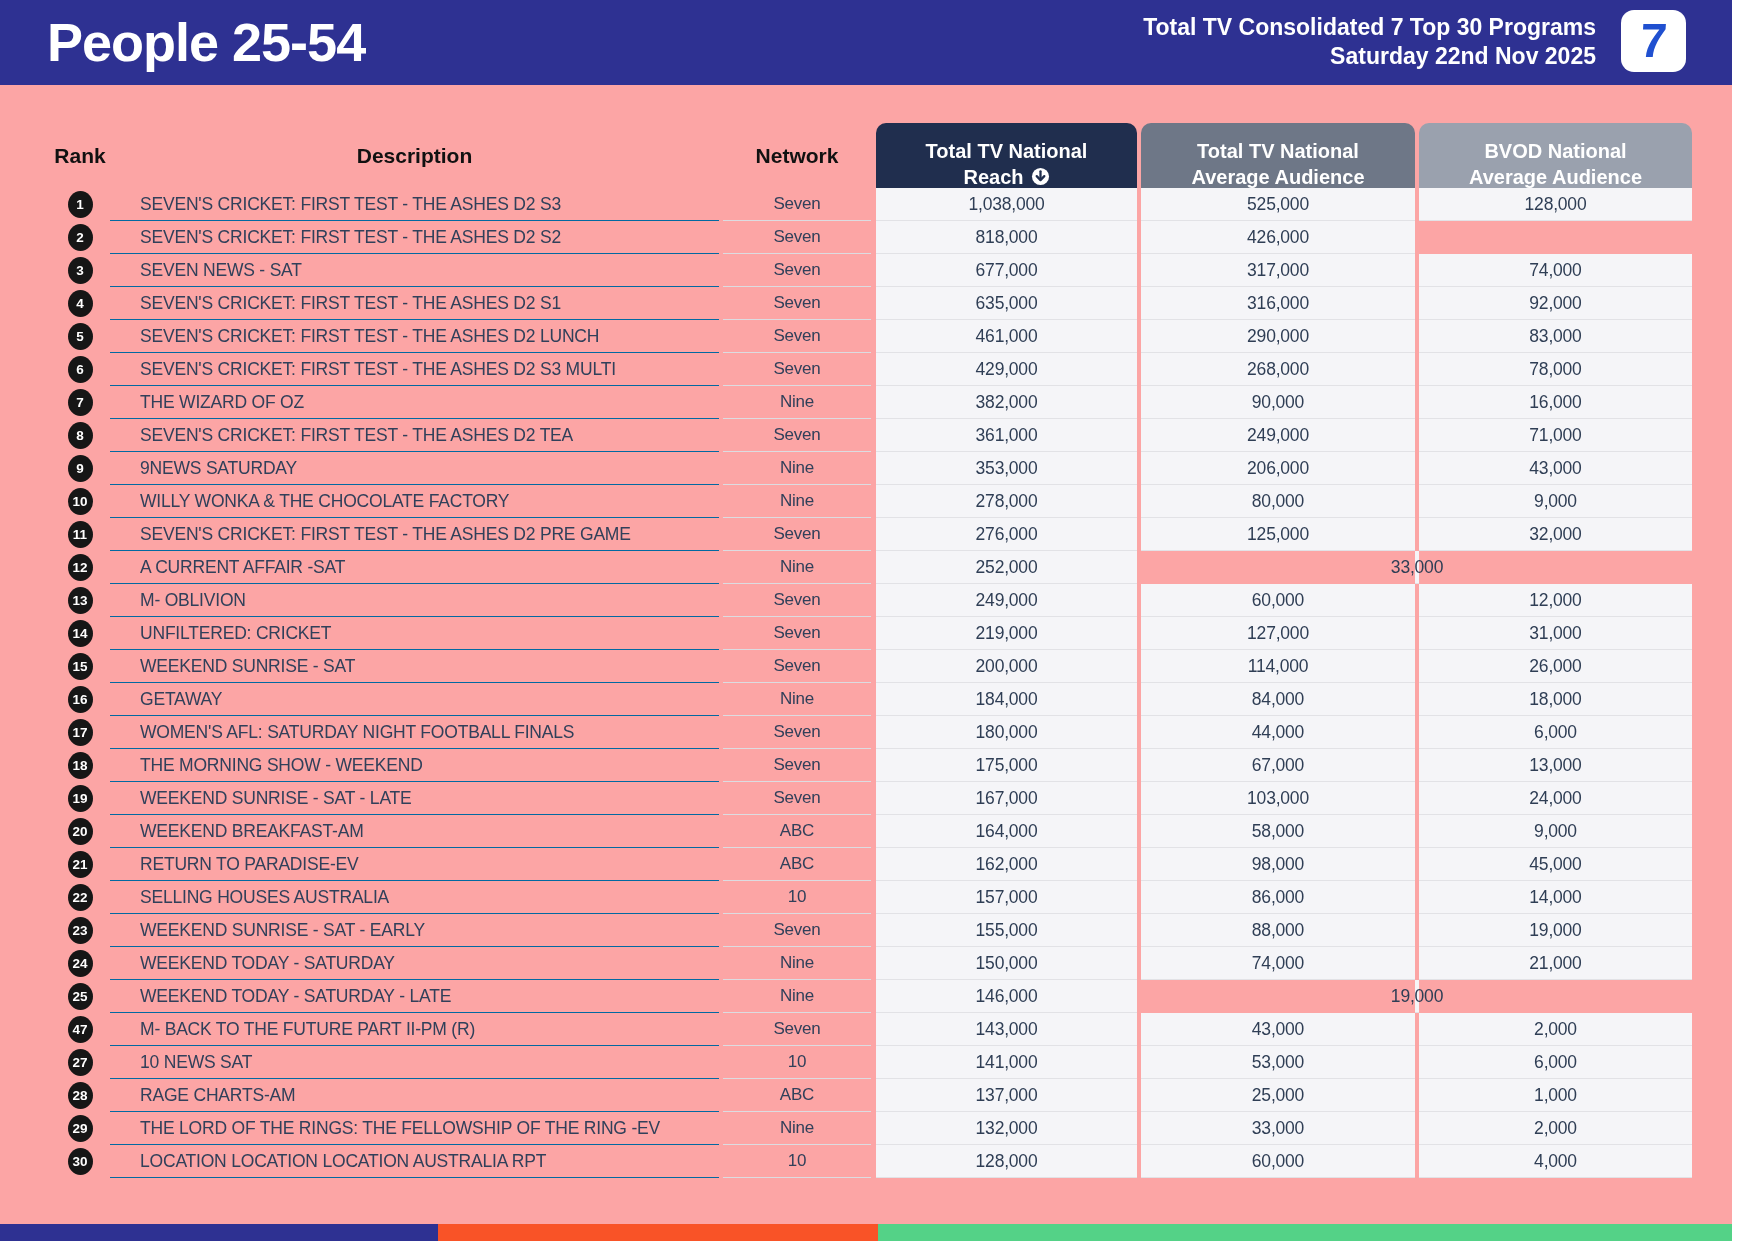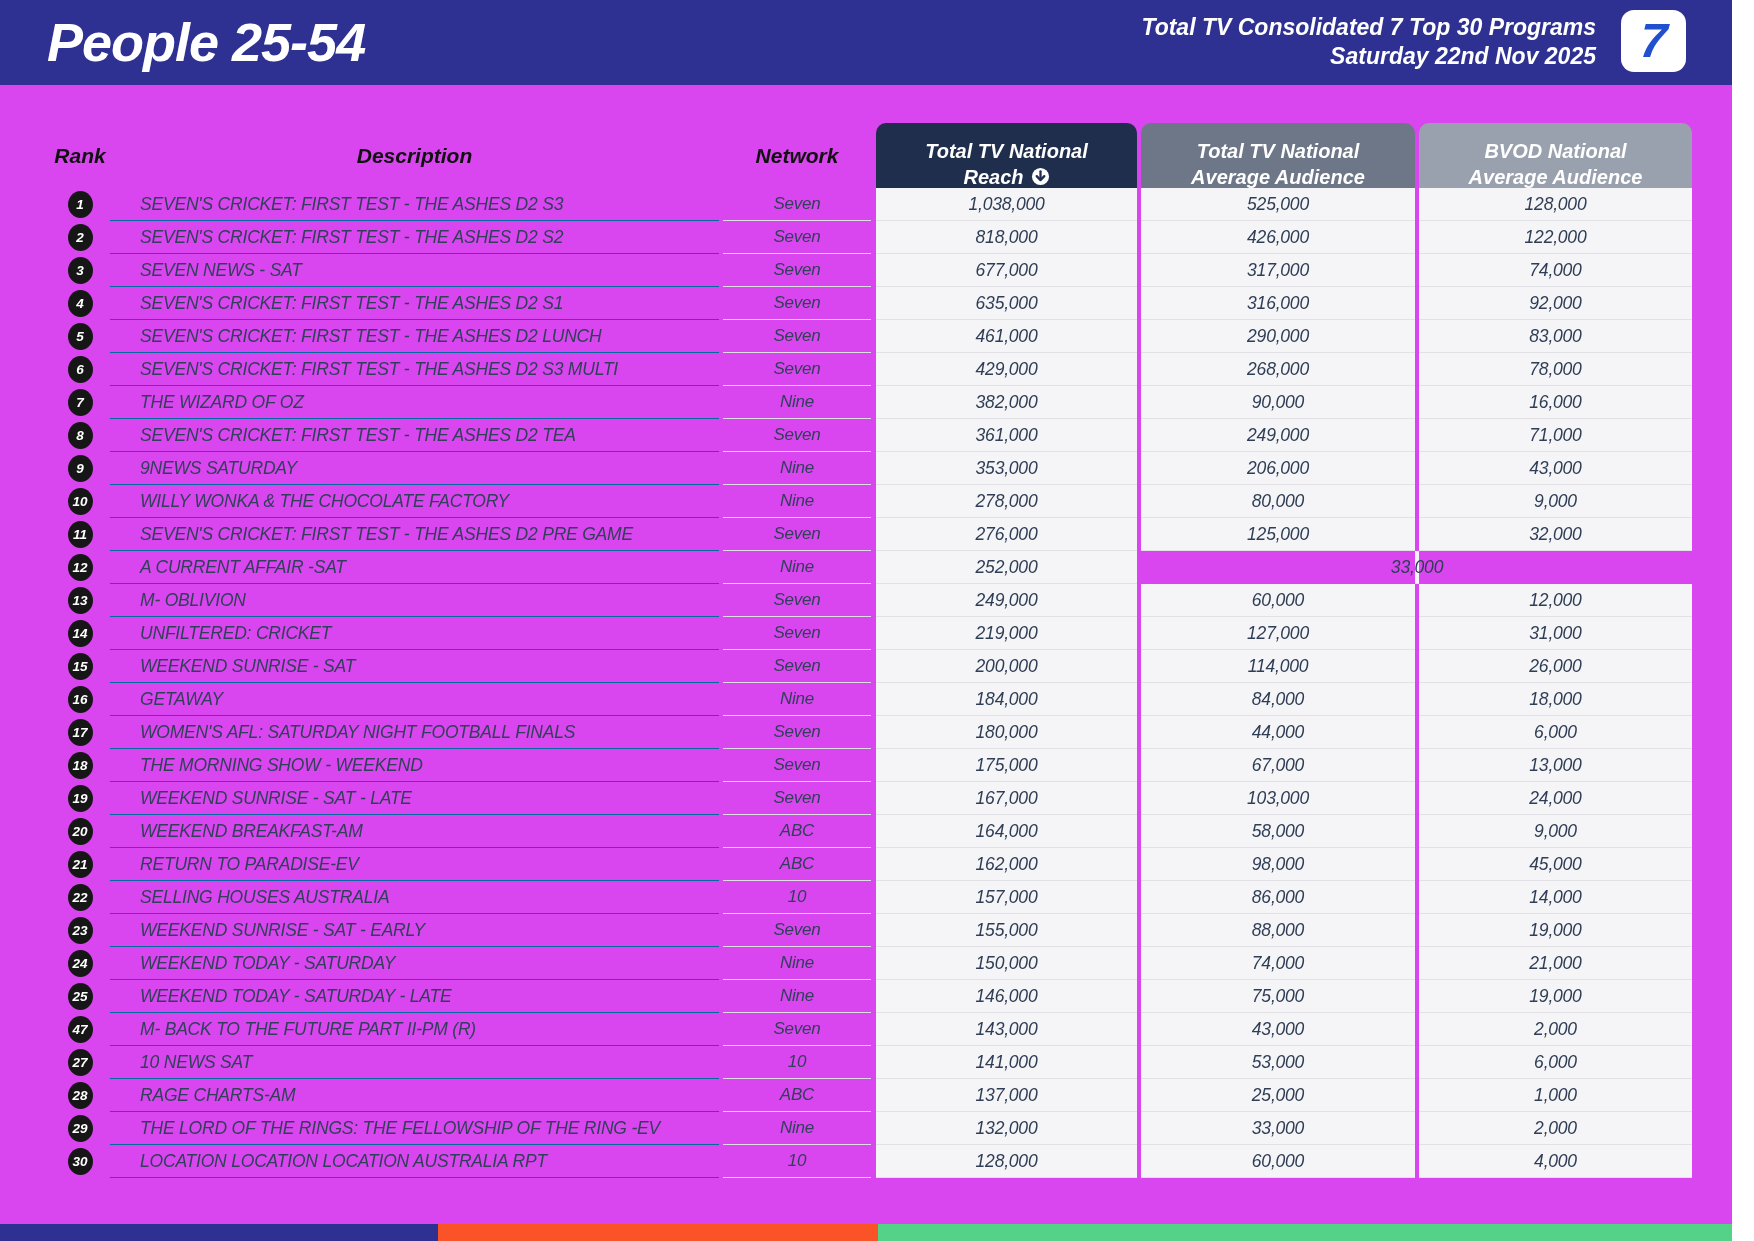--- a/index.html
+++ b/index.html
@@ -1,17 +1,17 @@
 <!DOCTYPE html>
 <html><head>
 <meta charset="utf-8">
 <style>
   html,body{margin:0;padding:0;background:#ffffff;}
   body{font-family:"Liberation Sans",sans-serif;}
-  .page{position:relative;width:1732px;height:1241px;background:#d946ef;overflow:hidden;font-style:italic;}
+  .page{position:relative;width:1732px;height:1241px;background:#fca5a5;overflow:hidden;}
 
   
   .topbar{position:relative;width:100%;height:85px;background:#2E3192;}
   .topbar .title{position:absolute;left:47px;top:0;height:85px;line-height:85px;
     color:#ffffff;font-size:54px;font-weight:bold;letter-spacing:-1px;white-space:nowrap;}
   .topbar .subtitles{position:absolute;right:136px;top:13px;text-align:right;color:#ffffff;
     font-size:23px;font-weight:bold;line-height:29px;white-space:nowrap;}
   .logo{position:absolute;right:46px;top:10px;width:65px;height:62px;background:#ffffff;
     border-radius:13px;display:flex;align-items:center;justify-content:center;}
   .logo span{color:#2050D0;font-size:48px;font-weight:bold;transform:skewX(-4deg);line-height:1;}
@@ -118,21 +118,20 @@
         <span class="rank-badge">2</span>
       </div>
       <div class="cell desc-cell">SEVEN'S CRICKET: FIRST TEST - THE ASHES D2 S2</div>
       <div></div>
       <div class="cell net-cell">Seven</div>
       <div></div>
       <div class="cell num-cell">818,000</div>
       <div></div>
       <div class="cell num-cell">426,000</div>
       <div></div>
-      <div class="cell num-cell">122,000</div>
     </div>
 
     <div class="grid-row row">
       <div class="cell rank-cell">
         <span class="rank-badge">3</span>
       </div>
       <div class="cell desc-cell">SEVEN NEWS - SAT</div>
       <div></div>
       <div class="cell net-cell">Seven</div>
       <div></div>
@@ -460,21 +459,20 @@
     <div class="grid-row row">
       <div class="cell rank-cell">
         <span class="rank-badge">25</span>
       </div>
       <div class="cell desc-cell">WEEKEND TODAY - SATURDAY - LATE</div>
       <div></div>
       <div class="cell net-cell">Nine</div>
       <div></div>
       <div class="cell num-cell">146,000</div>
       <div></div>
-      <div class="cell num-cell">75,000</div>
       <div></div>
       <div class="cell num-cell">19,000</div>
     </div>
 
     <div class="grid-row row">
       <div class="cell rank-cell">
         <span class="rank-badge">47</span>
       </div>
       <div class="cell desc-cell">M- BACK TO THE FUTURE PART II-PM (R)</div>
       <div></div>

